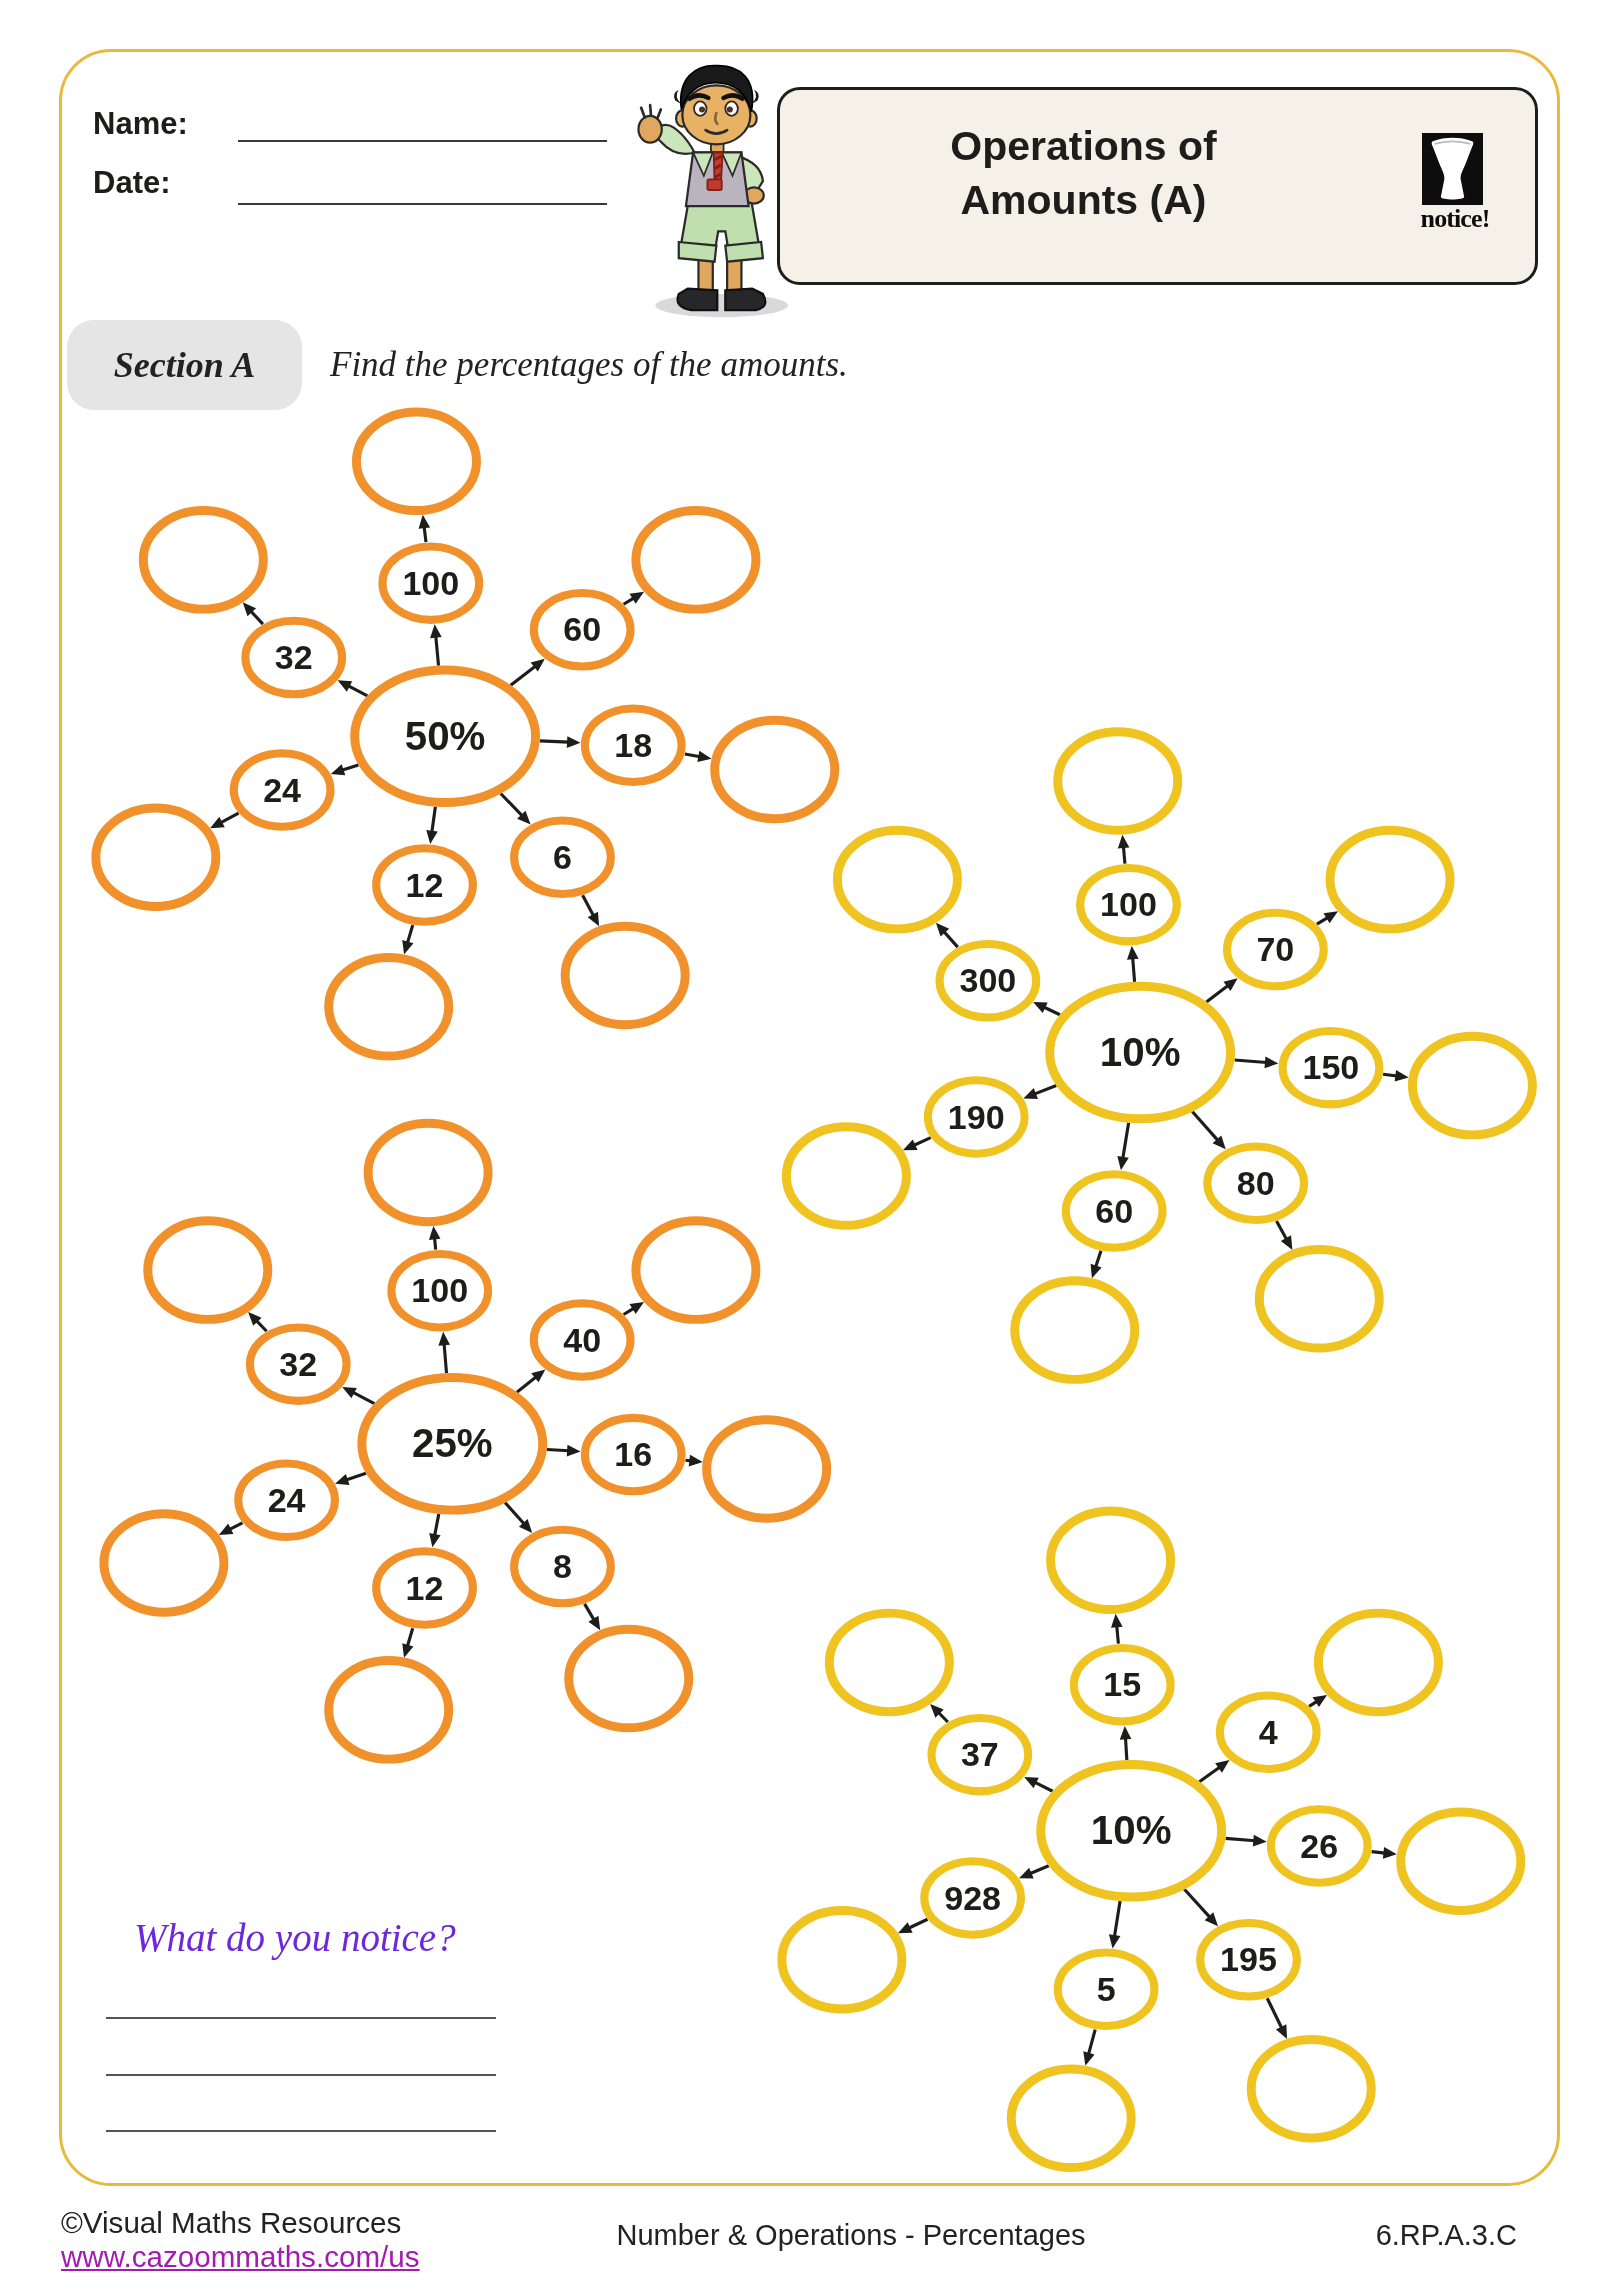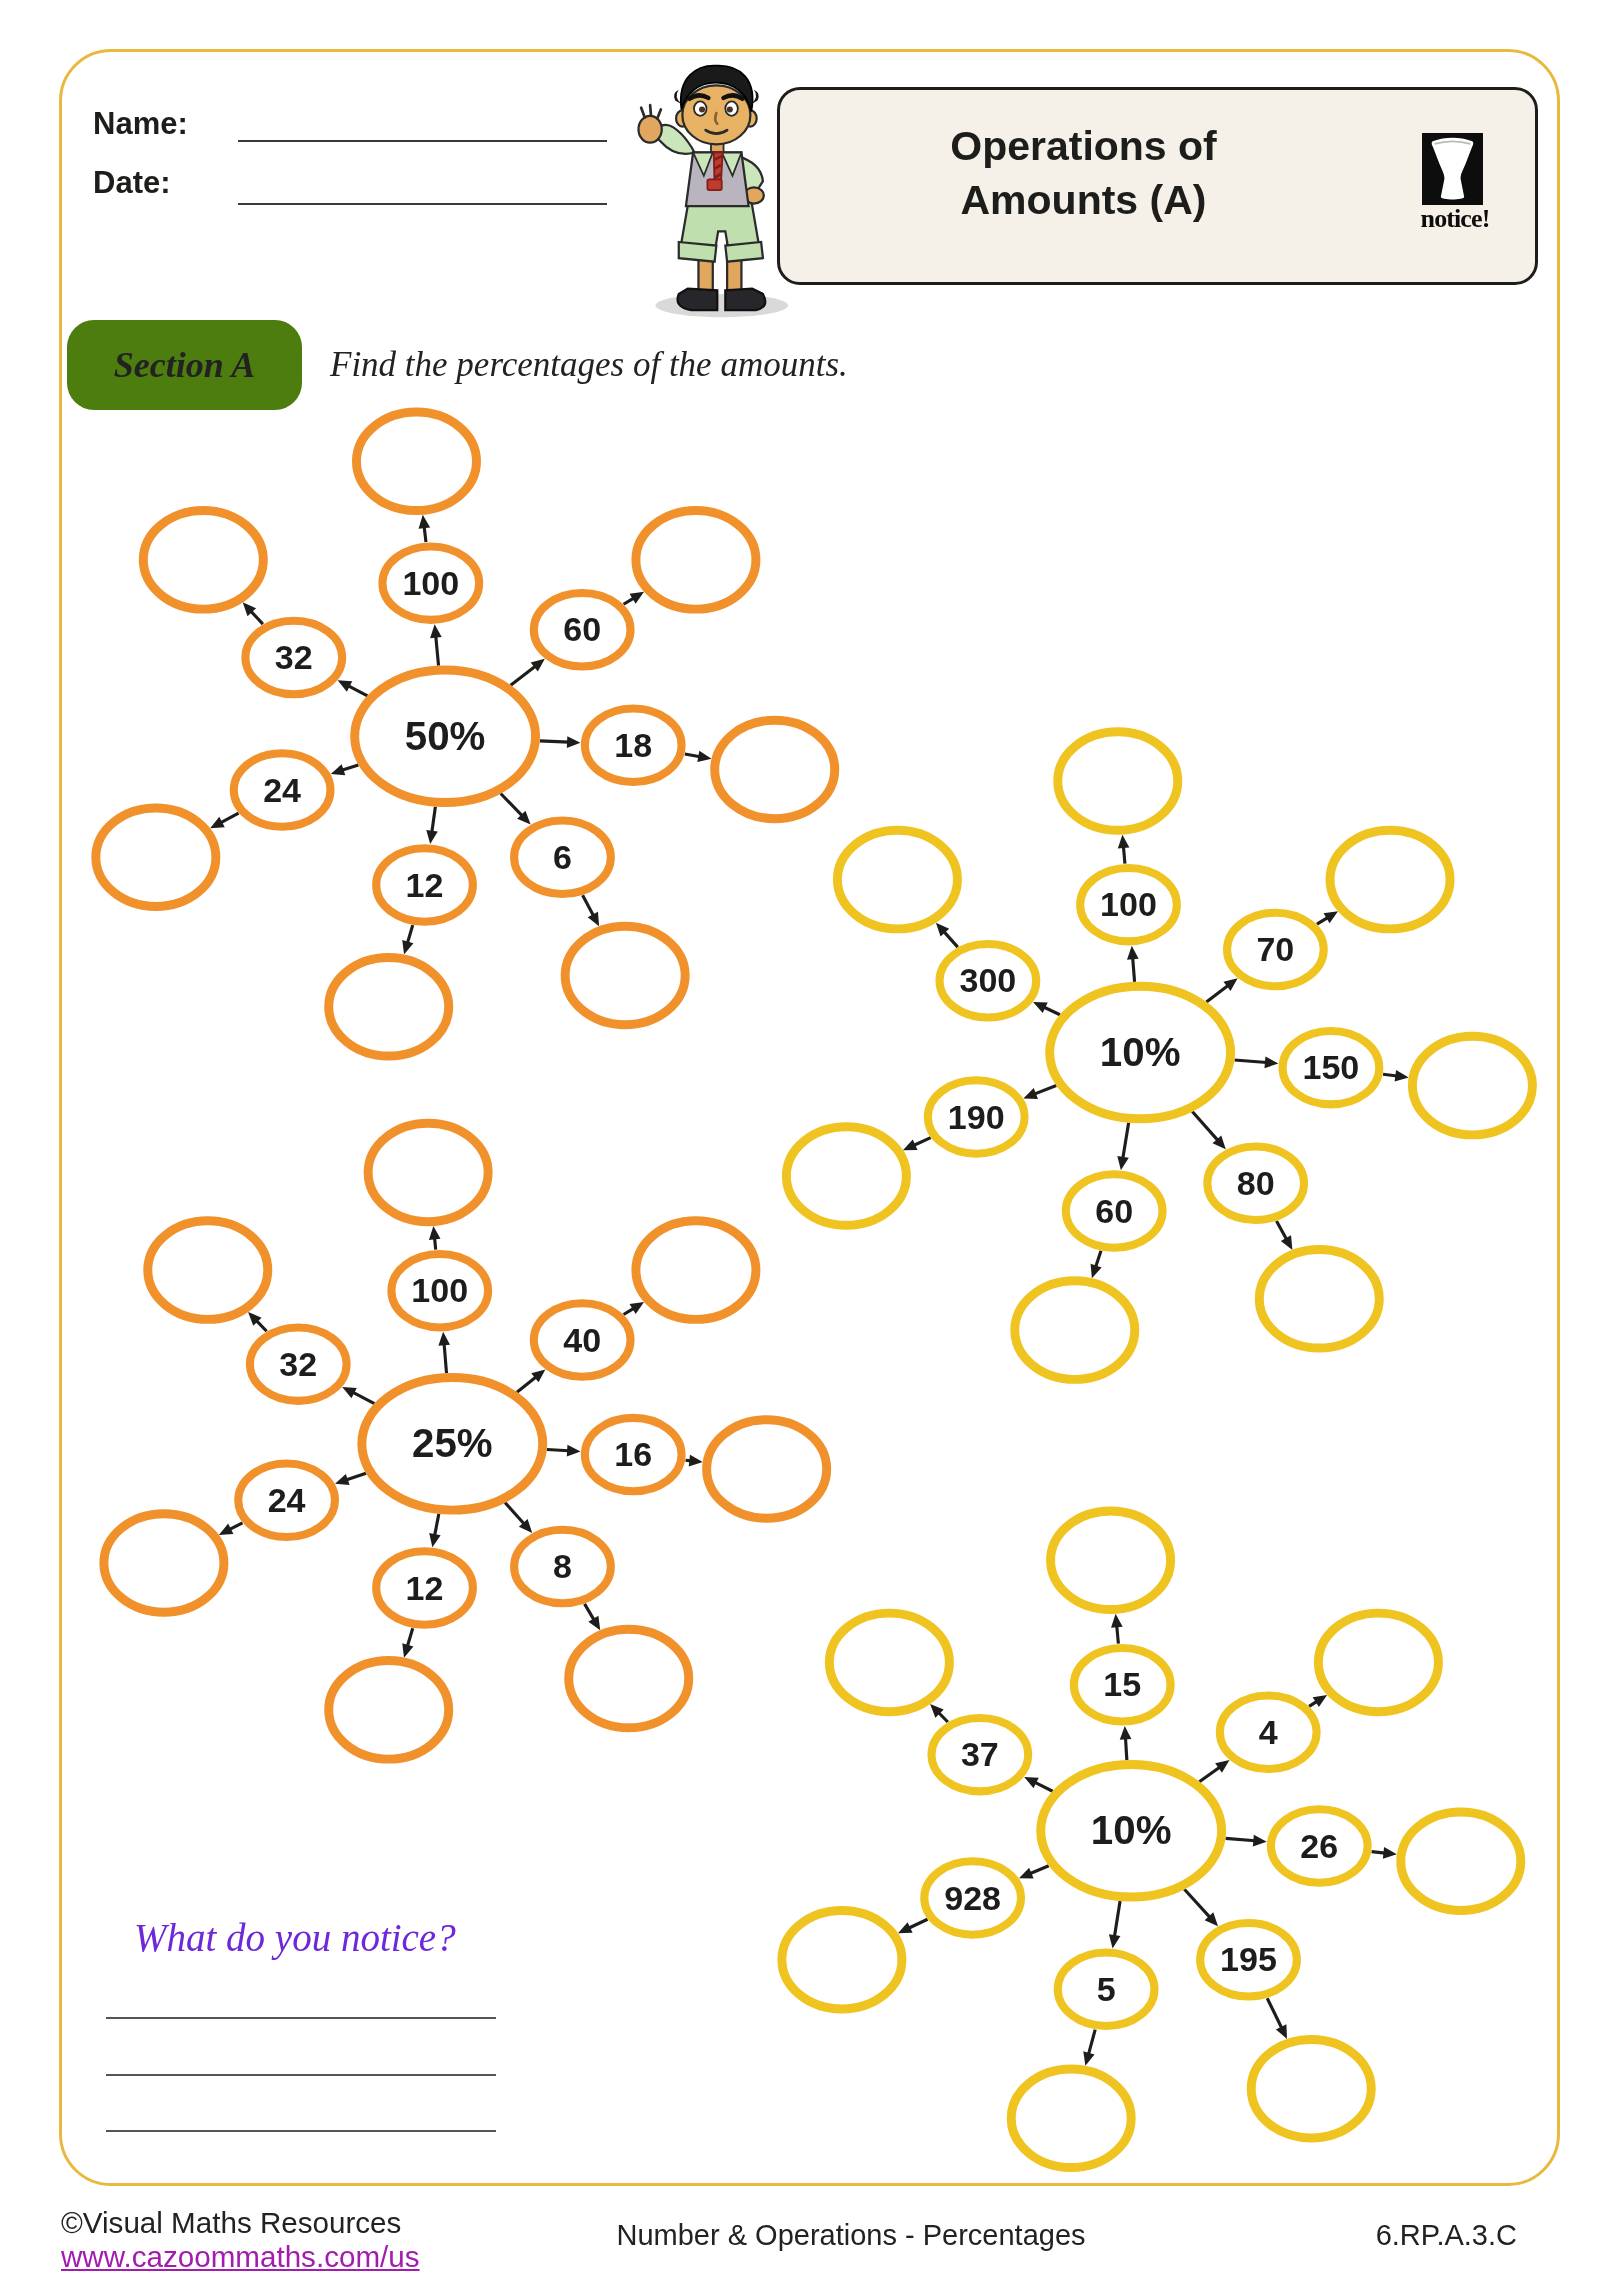--- a/index.html
+++ b/index.html
@@ -7,21 +7,21 @@
         font-family:"Liberation Sans", sans-serif;color:#1d1d1b;}
   .abs{position:absolute;}
   .gold-border{left:59px;top:49px;width:1495px;height:2131px;border:3.6px solid #E8B93E;border-radius:52px;}
   .hd-label{font-size:31px;font-weight:bold;color:#1d1d1b;}
   .write-line{border-top:2.7px solid #3a3a3a;height:0;}
   .title-box{left:777px;top:87px;width:755px;height:192px;background:#F5F1E8;border:3.6px solid #1d1d1b;border-radius:23px;}
   .title-text{left:806px;top:119px;width:555px;text-align:center;font-size:41px;font-weight:bold;line-height:1.32;color:#1d1d1b;}
   .logo-box{left:1422px;top:133px;width:61px;height:72px;background:#0d0d0d;}
   .logo-word{left:1394px;top:204px;width:122px;text-align:center;font-family:"Liberation Serif",serif;
              font-weight:bold;font-size:26px;letter-spacing:-0.9px;color:#0d0d0d;}
-  .section-pill{left:67px;top:320px;width:235px;height:90px;background:#4d7c0f;border-radius:27px;
+  .section-pill{left:67px;top:320px;width:235px;height:90px;background:#e5e5e5;border-radius:27px;
                 display:flex;align-items:center;justify-content:center;}
   .section-pill span{font-family:"Liberation Serif",serif;font-style:italic;font-weight:bold;font-size:36px;color:#222;}
   .instruction{left:330px;top:320px;height:90px;display:flex;align-items:center;
                font-family:"Liberation Serif",serif;font-style:italic;font-size:35px;color:#222;}
   .question{left:134px;top:1915px;font-family:"Liberation Serif",serif;font-style:italic;font-size:39px;color:#6d28d9;}
   .notice-line{left:106px;width:390px;border-top:2.7px solid #555;height:0;}
   .footer-copy{left:61px;top:2206px;font-size:29.6px;color:#222;}
   .footer-url{left:61px;top:2240px;font-size:29.6px;text-decoration:underline;}
   .footer-center{left:493px;top:2219px;width:716px;text-align:center;font-size:29px;color:#222;}
   .footer-code{left:1248px;top:2219px;width:269px;text-align:right;font-size:29px;color:#222;}

